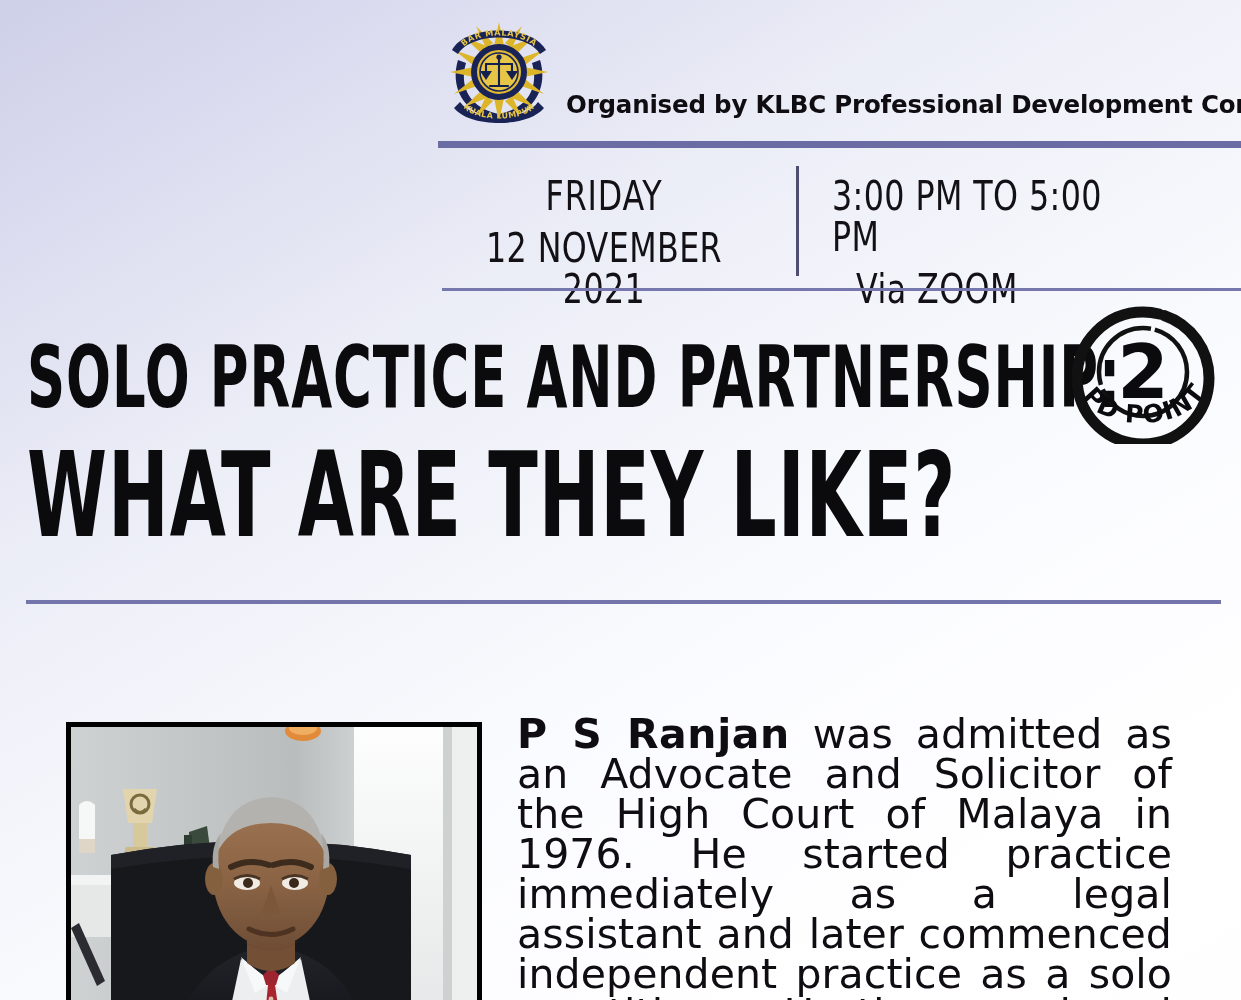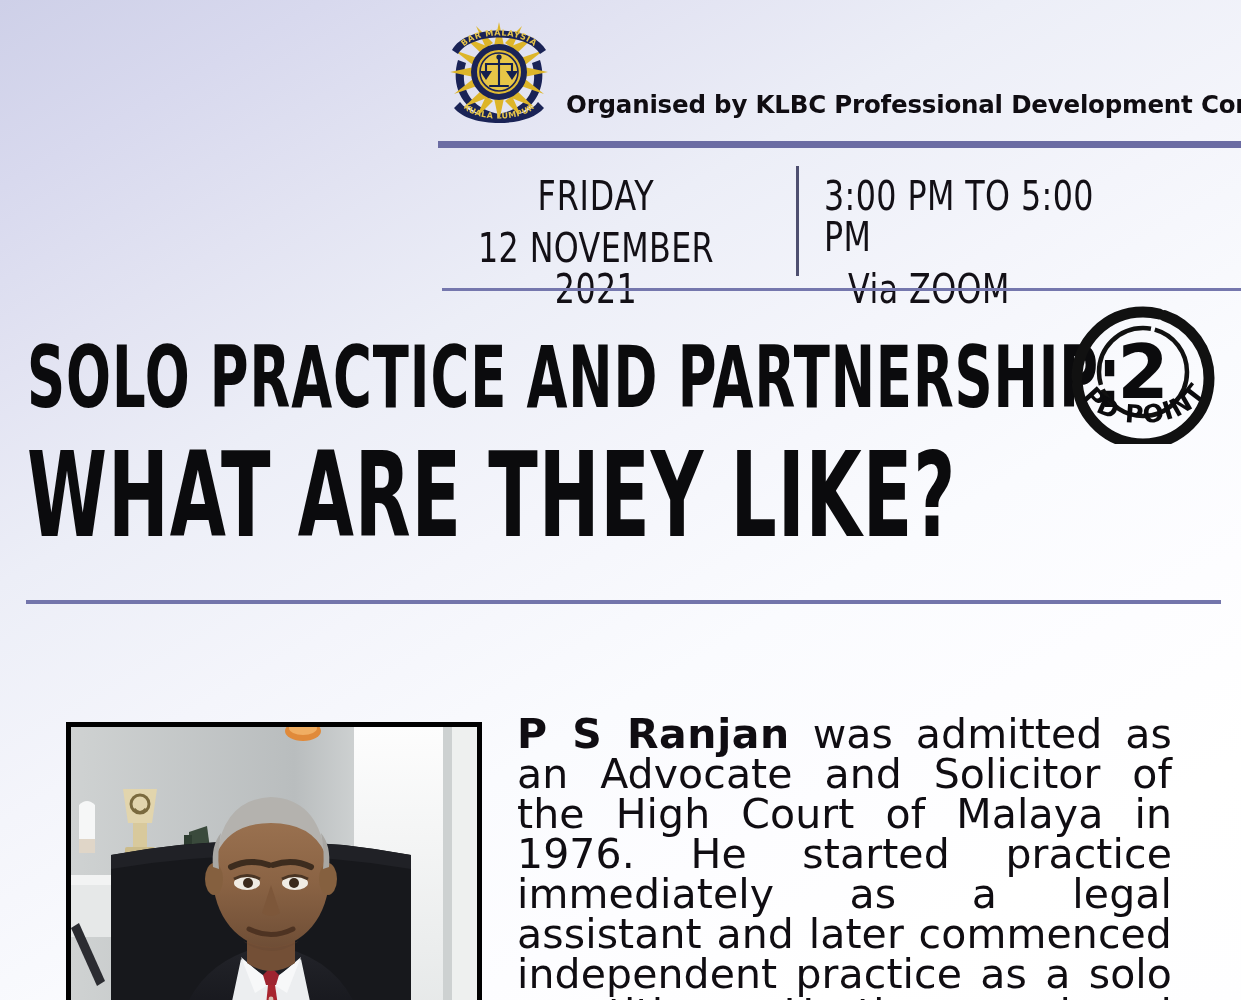--- a/index.html
+++ b/index.html
@@ -56,21 +56,21 @@
   #rule-header {
     position:absolute;
     left:438px; top:141px;
     width:803px; height:7px;
     background:#6b6ca3;
   }
 
   
   #datetime {
     position:absolute;
-    left:4px; top:160px;
+    left:12px; top:160px;
     width:1015px; height:120px;
   }
 
   .dt-block {
     position:absolute;
     font-family:"DejaVu Sans Condensed","DejaVu Sans", sans-serif;
     font-weight:400;
     color:#131016;
     line-height:1.0;
     text-align:center;

